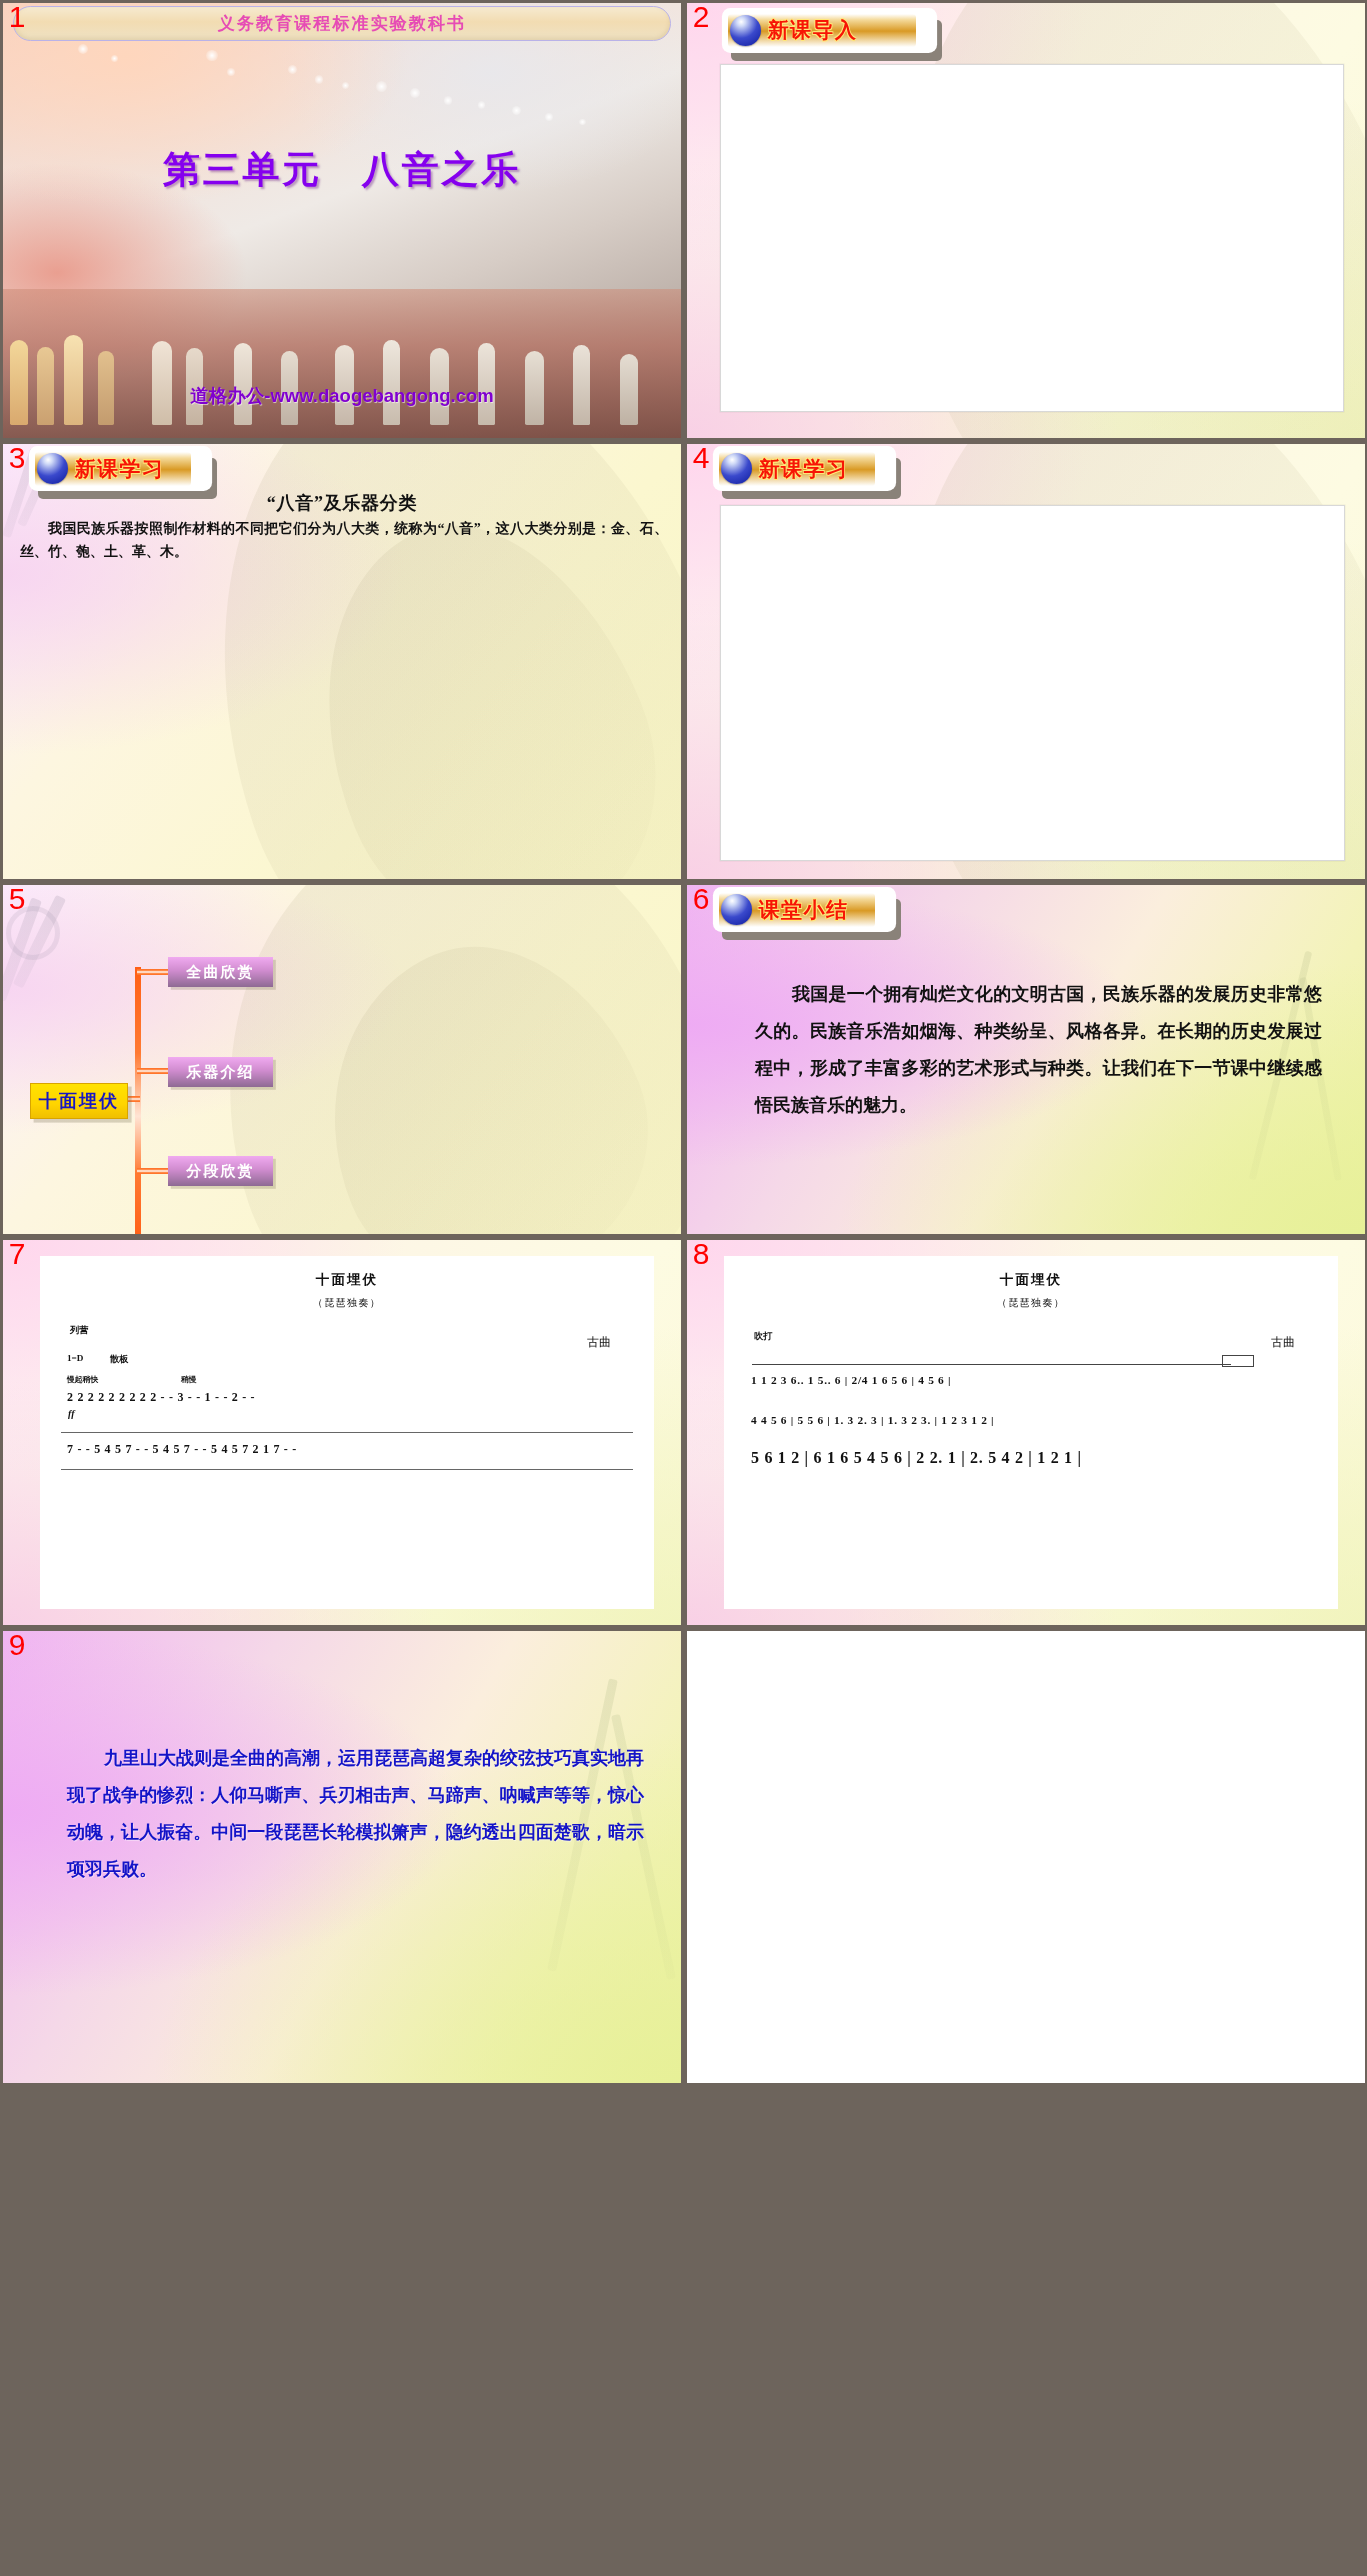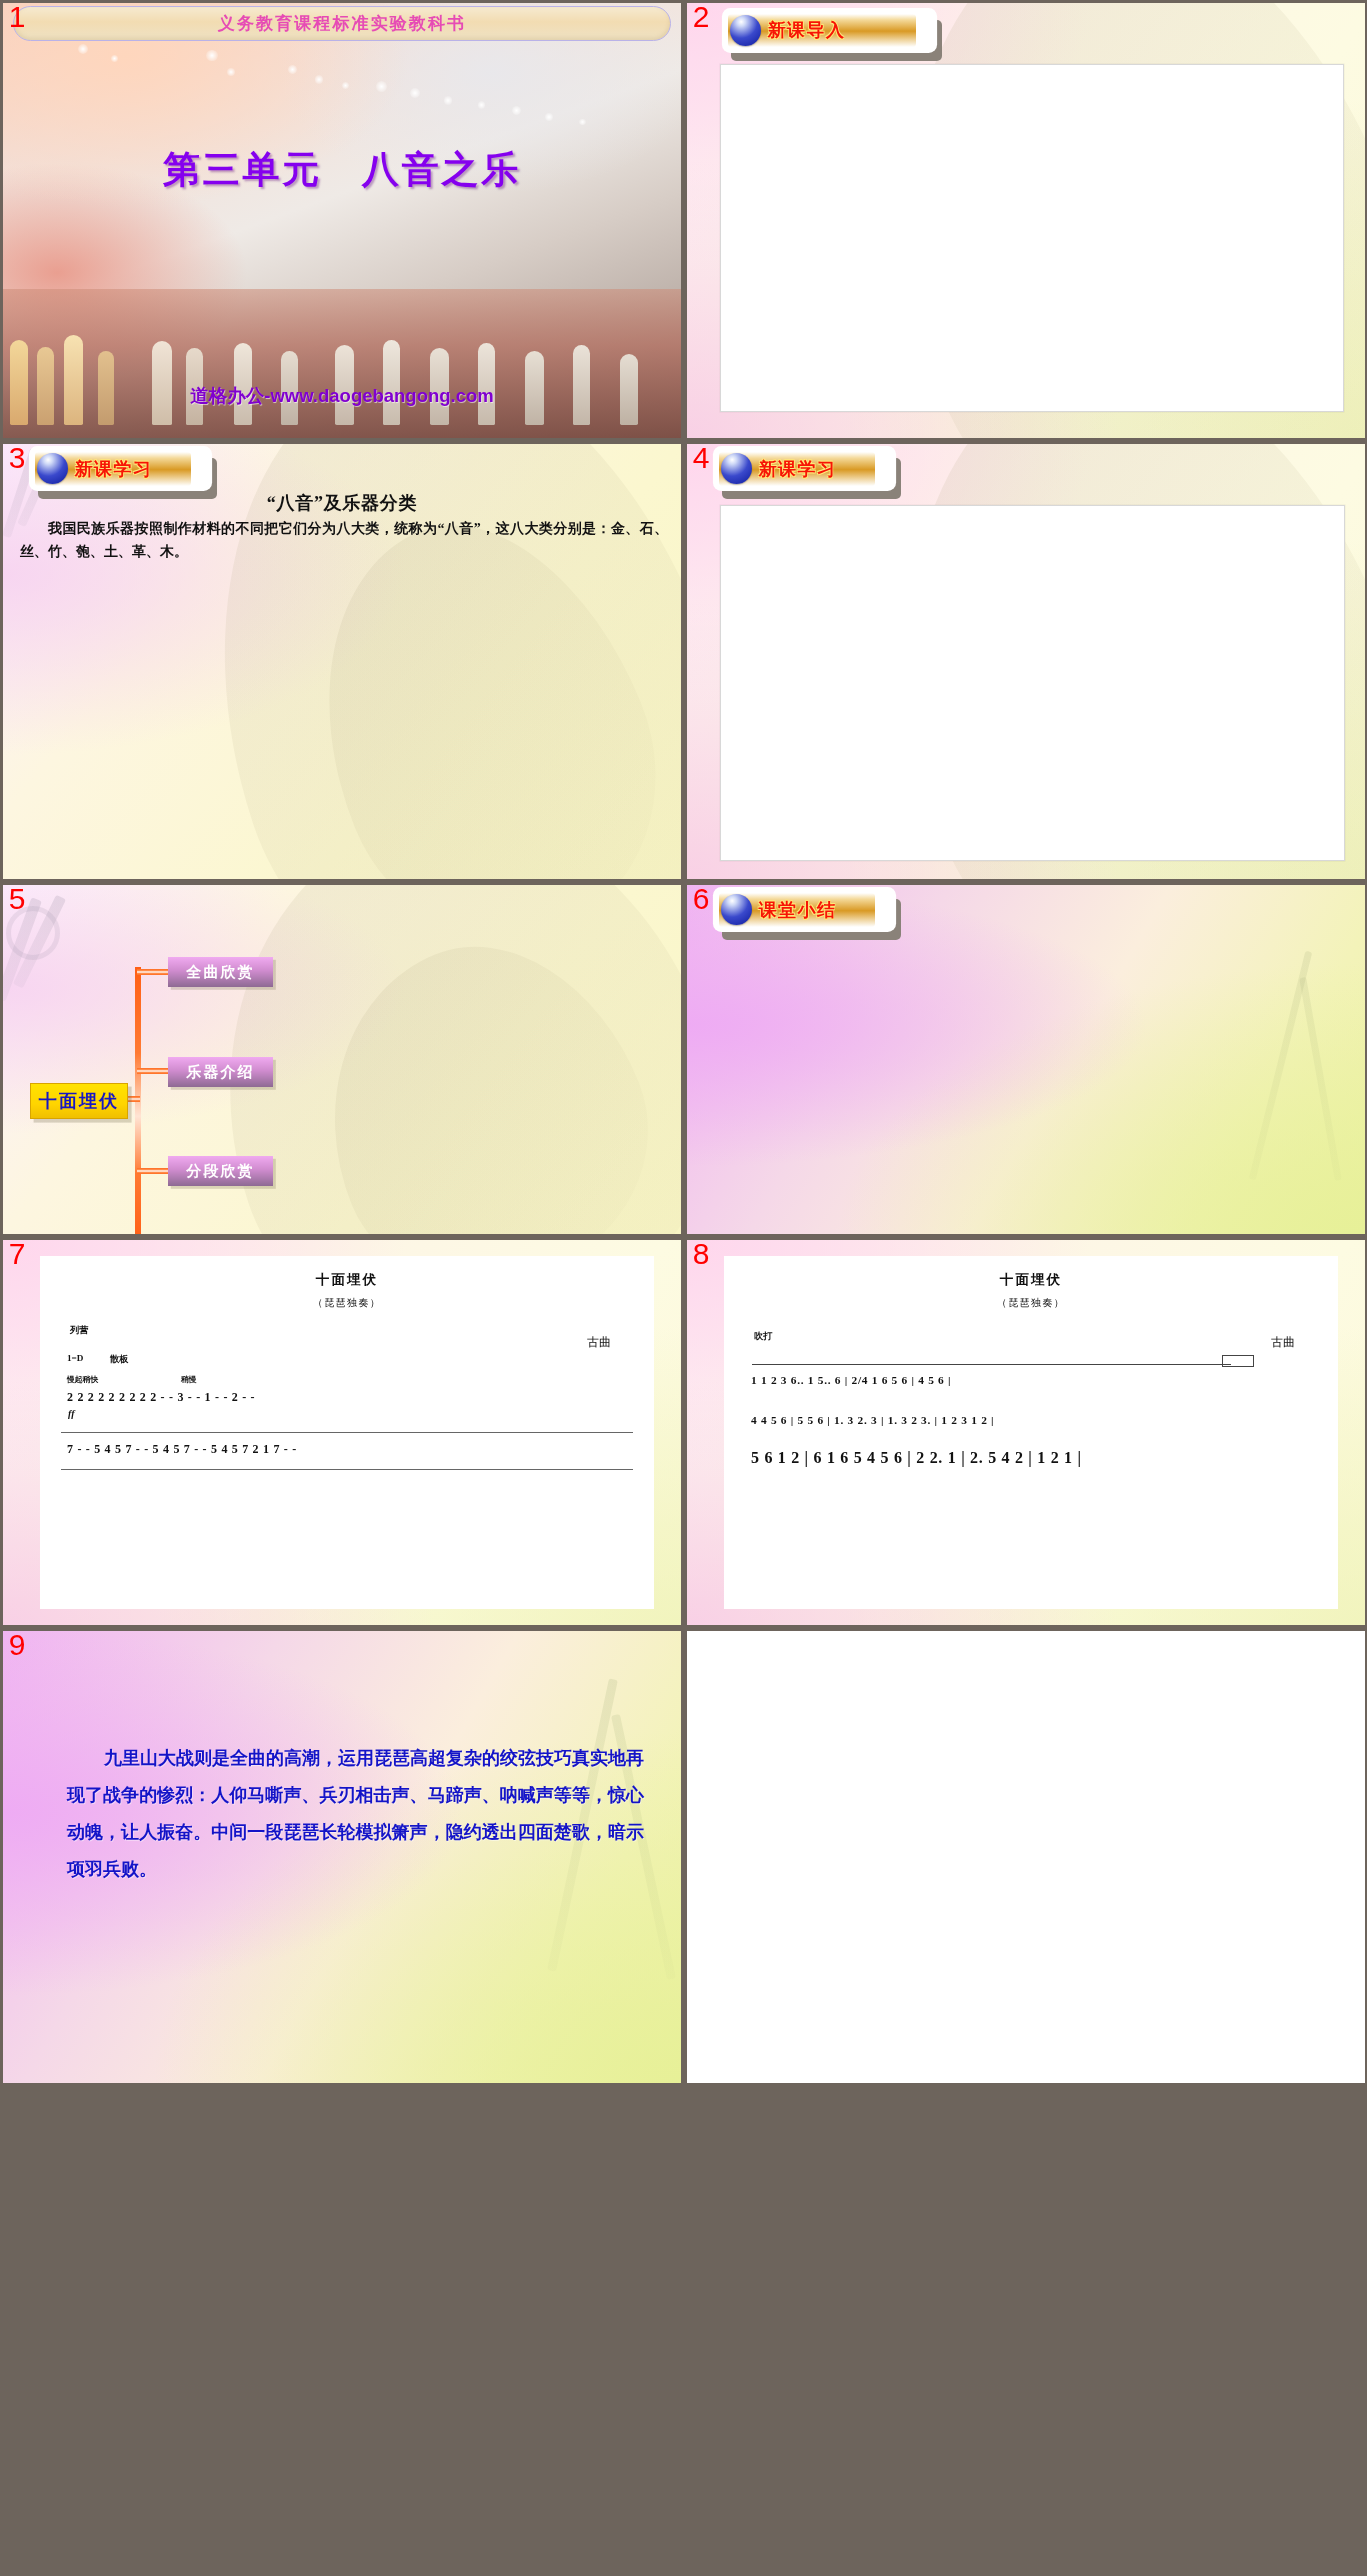--- a/index.html
+++ b/index.html
@@ -73,21 +73,21 @@
     display:flex;align-items:center;border-radius:3.6px;
     background:linear-gradient(180deg,#ffffff 0%,#f4d999 18%,#d99a25 52%,#efd39b 78%,#ffffff 100%);
     padding:1.4px 15.6px 1.4px 1.4px;min-width:171px;
   }
   .ball{
     width:31px;height:31px;border-radius:50%;flex:0 0 auto;margin-right:7px;
     background:radial-gradient(circle at 36% 22%, #ffffff 0%, #cfd9f7 14%, #3a49cc 52%, #0d1a9b 100%);
     box-shadow:0 0.7px 1.4px rgba(0,0,0,.35);
   }
   .plaque-text{
-    font-family:"Liberation Serif",serif;font-weight:bold;font-size:18px;color:#f71505;
+    font-family:"Liberation Serif",serif;font-weight:bold;font-size:21px;color:#f71505;
     text-shadow:0.7px 0.7px 0 #ffe87a,-0.7px -0.7px 0 #ffe87a,0.7px -0.7px 0 #ffe87a,-0.7px 0.7px 0 #ffe87a;
     white-space:nowrap;letter-spacing:1.4px;
   }
 
   
   .s1{position:absolute;inset:0;
     background:
       radial-gradient(ellipse 60% 50% at 18% 12%, rgba(255,214,188,.95), rgba(255,214,188,0) 70%),
       radial-gradient(ellipse 45% 40% at 72% 16%, rgba(232,232,236,.9), rgba(232,232,236,0) 70%),
       radial-gradient(ellipse 40% 36% at 8% 62%, rgba(232,146,130,.85), rgba(232,146,130,0) 70%),
@@ -352,20 +352,21 @@
       <div class="stick" style="right:6%;top:26%;width:7px;height:206px;transform:rotate(-10deg);background:linear-gradient(180deg,rgba(150,160,110,.14),rgba(170,180,120,.05));"></div>
       <div class="plaque" style="left:28px;top:4.3px;">
         <div class="shadow"></div>
         <div class="body">
           <div class="inner" style="min-width:139px;">
             <div class="ball"></div>
             <div class="plaque-text">课堂小结</div>
           </div>
         </div>
       </div>
+      <div class="bigpara dark" style="top:91px;">我国是一个拥有灿烂文化的文明古国，民族乐器的发展历史非常悠久的。民族音乐浩如烟海、种类纷呈、风格各异。在长期的历史发展过程中，形成了丰富多彩的艺术形式与种类。让我们在下一节课中继续感悟民族音乐的魅力。</div>
     </div>
     <div class="num">6</div>
   </div>
 
   <div class="cell">
     <div class="slide bg-pale">
       <div class="score" style="left:37px;top:15.6px;right:27px;bottom:15.6px;">
         <div class="s-title">十面埋伏</div>
         <div class="s-sub">（琵琶独奏）</div>
         <div class="s-left" style="left:30px;top:68px;">列营</div>

